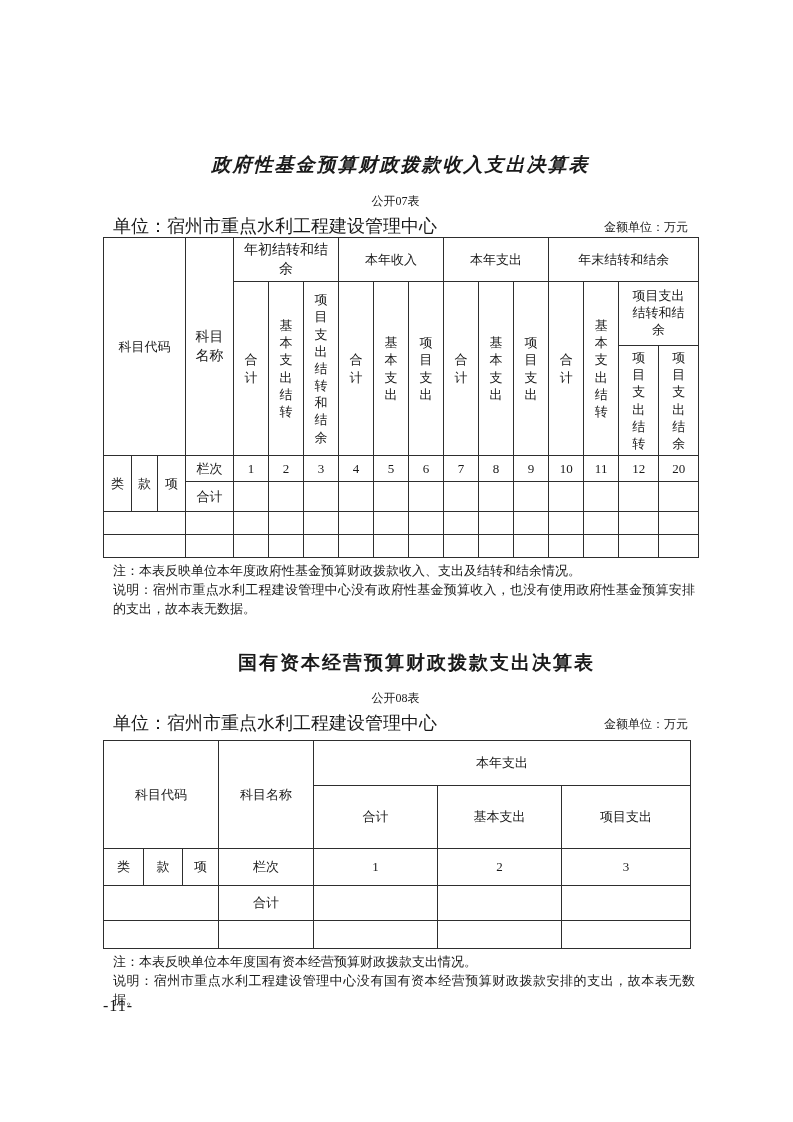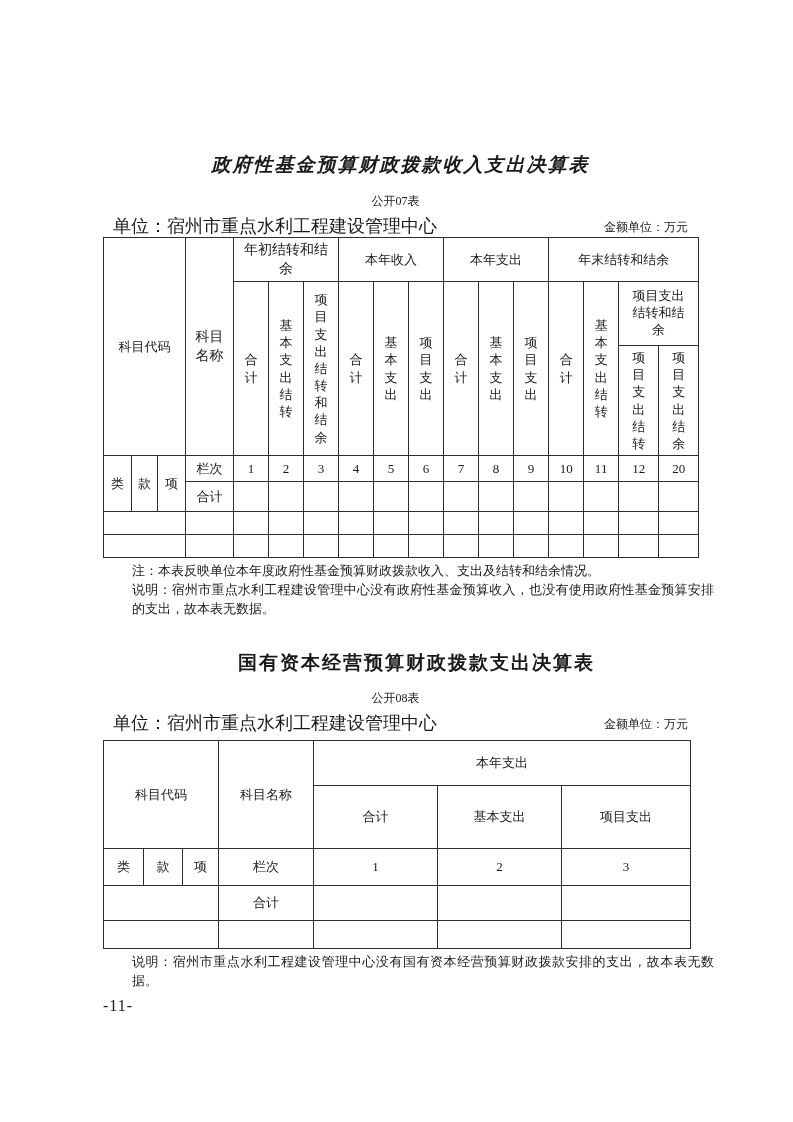--- a/index.html
+++ b/index.html
@@ -7,21 +7,21 @@
     position:relative; width:793px; height:1122px; margin:0 auto;
     background:#ffffff; color:#1a1a1a;
     font-family:"Liberation Serif","DejaVu Serif",serif;
     overflow:hidden;
   }
   .abs { position:absolute; }
   .doc-title { font-size:19px; font-weight:bold; text-align:center; letter-spacing:2px; }
   .form-no { font-size:12px; text-align:center; }
   .unit-line { font-size:18px; }
   .amount-unit { font-size:12px; text-align:right; }
-  .note { font-size:13px; line-height:19px; text-align:justify;margin-left:19px; }
+  .note { font-size:13px; line-height:19px; text-align:justify; }
   .pageno { font-size:16px; text-align:left; letter-spacing:1px; }
 
   table.t { border-collapse:collapse; table-layout:fixed; }
   table.t td {
     border:1px solid #2e2e2e; padding:0; text-align:center; vertical-align:middle;
     font-size:13px; overflow:hidden;
   }
   .gh { font-size:14px; }            
   .vtext { display:inline-block; width:1.15em; line-height:1.32; word-break:break-all; white-space:normal; font-size:13px; }
   .wrap2 { display:inline-block; width:2.3em; word-break:break-all; line-height:1.35; font-size:14px; }
@@ -217,18 +217,19 @@
       <td colspan="3"></td>
       <td></td>
       <td></td>
       <td></td>
       <td></td>
     </tr>
   </tbody>
     </table>
 
   <div class="abs note" style="left:113px; top:952px; width:582px;">
+    <div>注：本表反映单位本年度国有资本经营预算财政拨款支出情况。</div>
     <div>说明：宿州市重点水利工程建设管理中心没有国有资本经营预算财政拨款安排的支出，故本表无数据。</div>
   </div>
 
   <div class="abs pageno" style="left:103px; top:997px; width:585px;">-11-</div>
 
 </div>
 
 </body></html>

